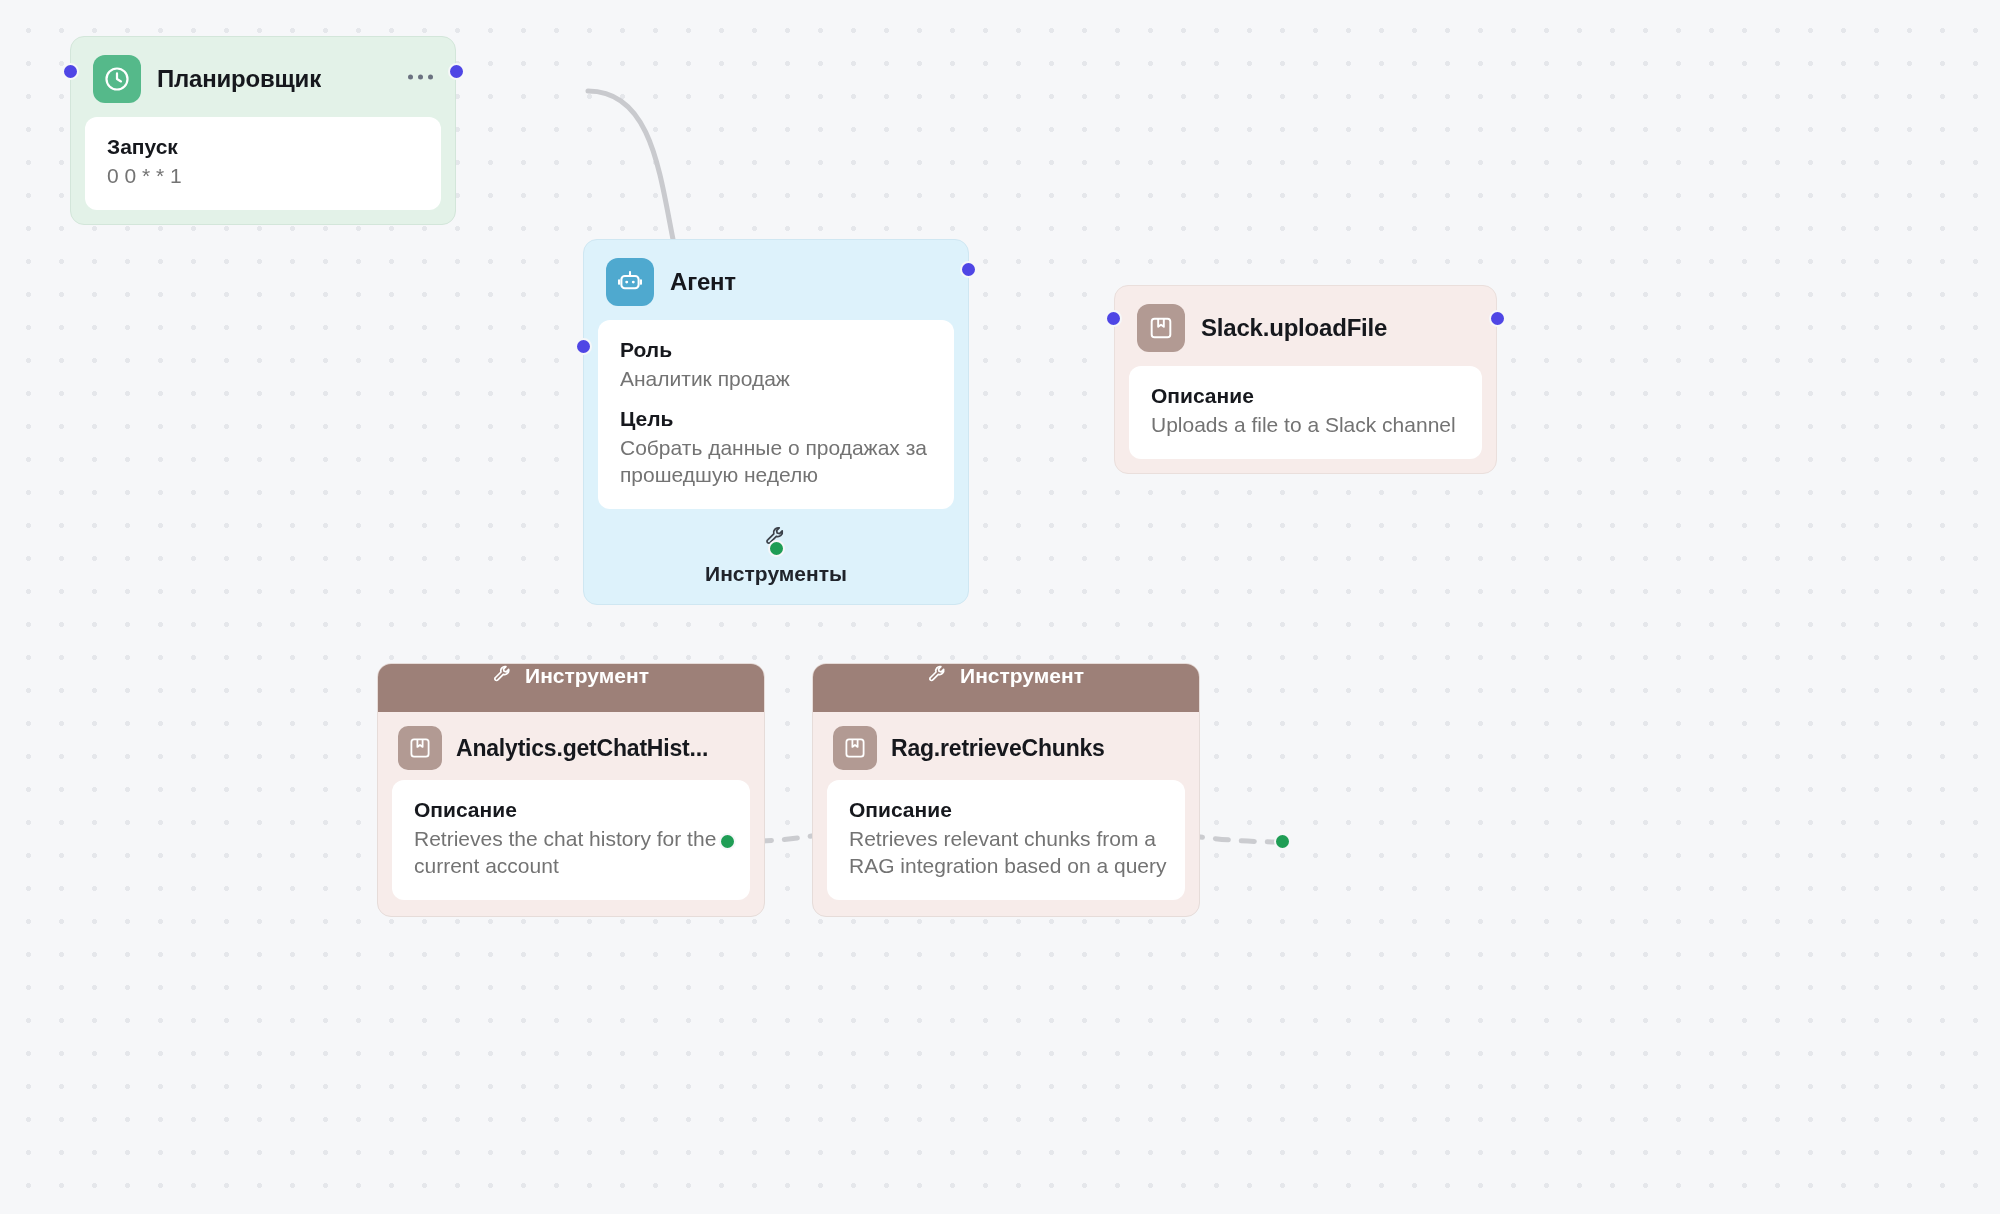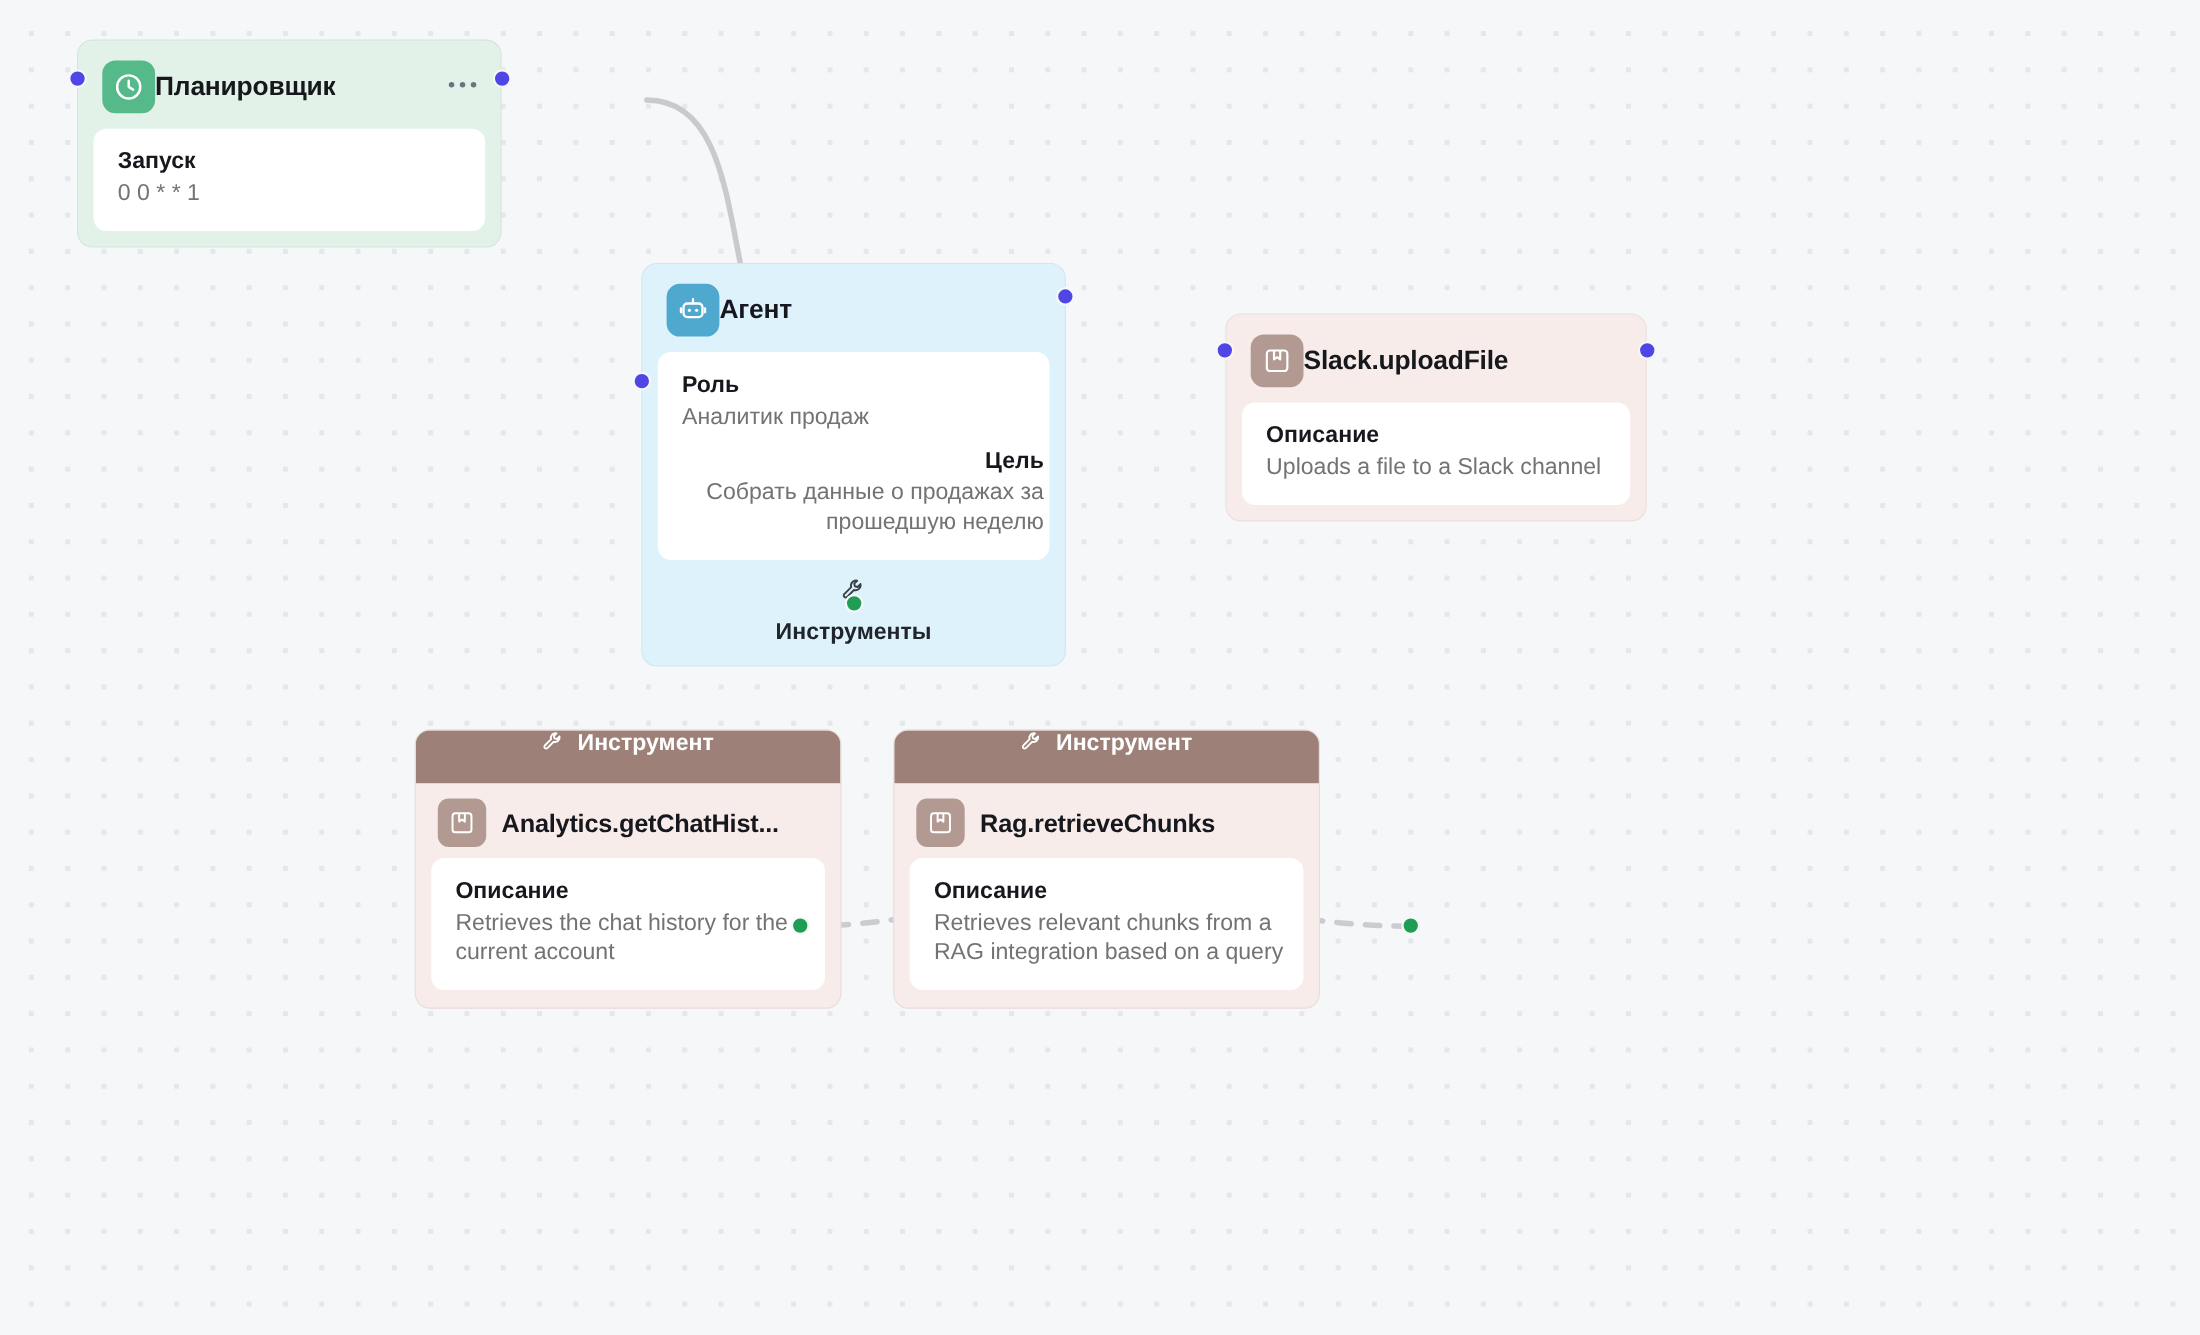--- a/index.html
+++ b/index.html
@@ -31,20 +31,21 @@
 
   
   .node {
     position: absolute;
     border-radius: 14px;
     box-sizing: border-box;
   }
   .node-head {
     display: flex;
     align-items: center;
+    gap: 16px;
     padding: 18px 22px 14px 22px;
     position: relative;
   }
   .node-icon {
     width: 48px;
     height: 48px;
     border-radius: 12px;
     display: flex;
     align-items: center;
     justify-content: center;
@@ -84,21 +85,21 @@
     font-size: 21px;
     font-weight: bold;
     color: #16181d;
     margin-bottom: 4px;
   }
   .field-value {
     font-size: 21px;
     color: #737373;
     line-height: 1.28;
   }
-  .field + .field { margin-top: 14px; text-align: right; }
+  .field + .field { margin-top: 14px; }
 
   
   #node-scheduler {
     left: 70px; top: 36px;
     width: 386px;
     background: #e3f2e8;
     border: 1px solid #d3e6da;
   }
   #node-scheduler .node-icon { background: #55b98a; }
 

